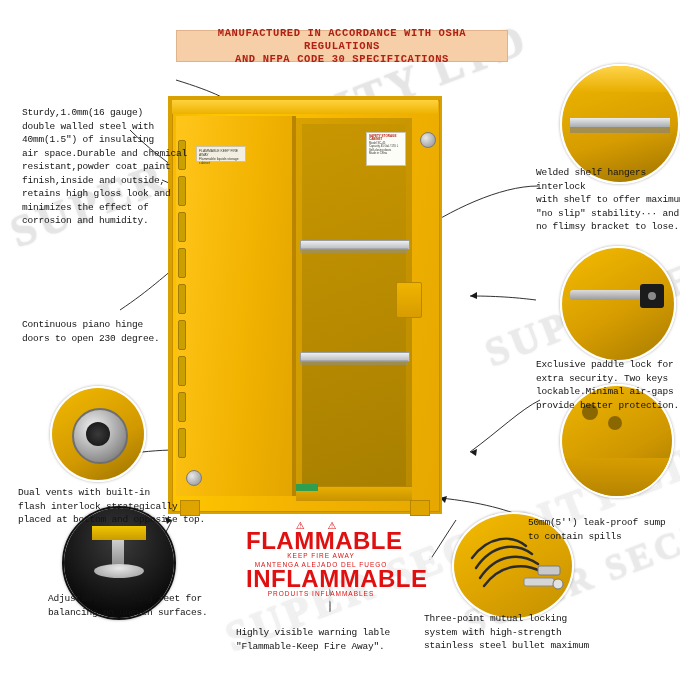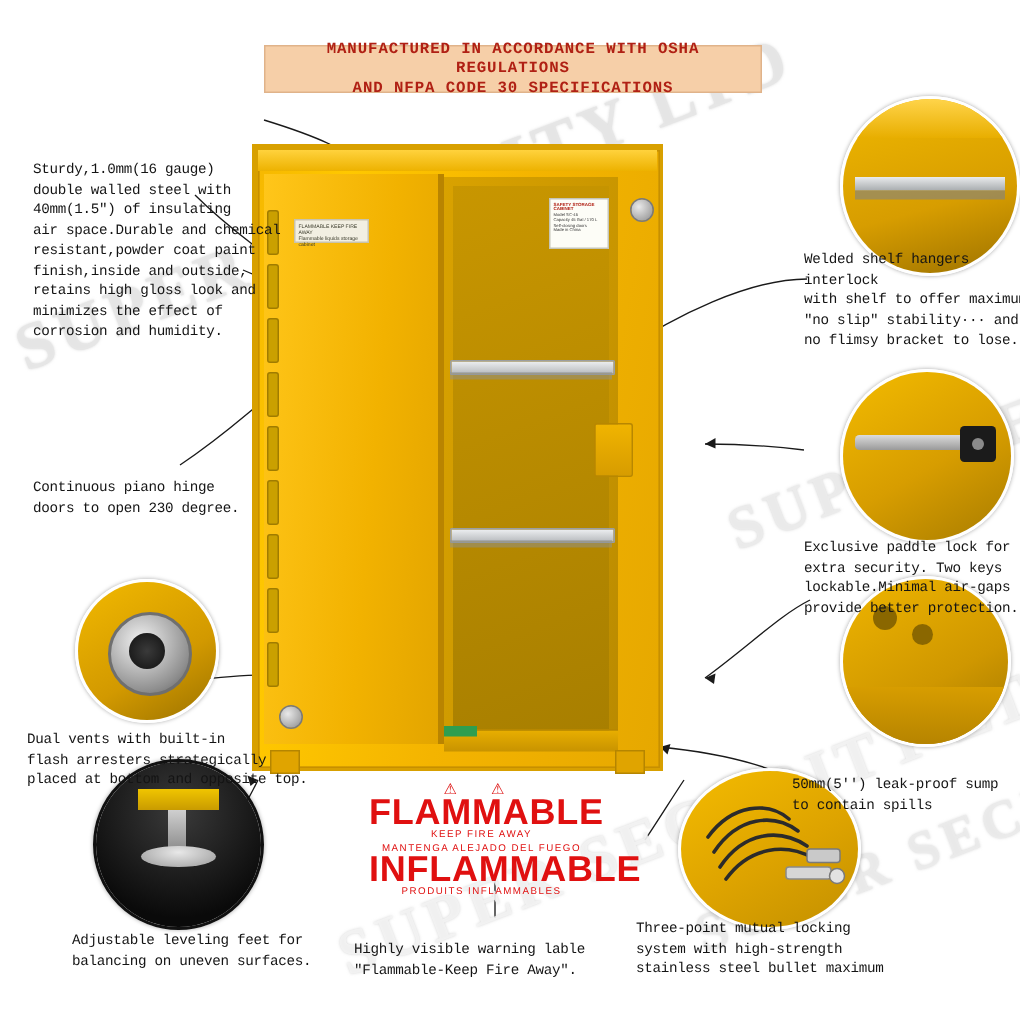--- a/index.html
+++ b/index.html
@@ -309,24 +309,24 @@
 resistant,powder coat paint
 finish,inside and outside,
 retains high gloss look and
 minimizes the effect of
 corrosion and humidity.</div>
 
   <div class="note" style="left:22px;top:318px;width:190px;white-space:pre-line">Continuous piano hinge
 doors to open 230 degree.</div>
 
   <div class="note" style="left:18px;top:486px;width:210px;white-space:pre-line">Dual vents with built-in
-flash arresters strategically
+flash interlock strategically
 placed at bottom and opposite top.</div>
 
-  <div class="note" style="left:48px;top:620px;width:200px;white-space:pre-line">Adjustable leveling feet for
+  <div class="note" style="left:48px;top:592px;width:200px;white-space:pre-line">Adjustable leveling feet for
 balancing on uneven surfaces.</div>
 
   <div class="note" style="left:536px;top:166px;width:152px;white-space:pre-line">Welded shelf hangers interlock
 with shelf to offer maximum
 "no slip" stability··· and
 no flimsy bracket to lose.</div>
 
   <div class="note" style="left:536px;top:358px;width:152px;white-space:pre-line">Exclusive paddle lock for
 extra security. Two keys
 lockable.Minimal air-gaps

